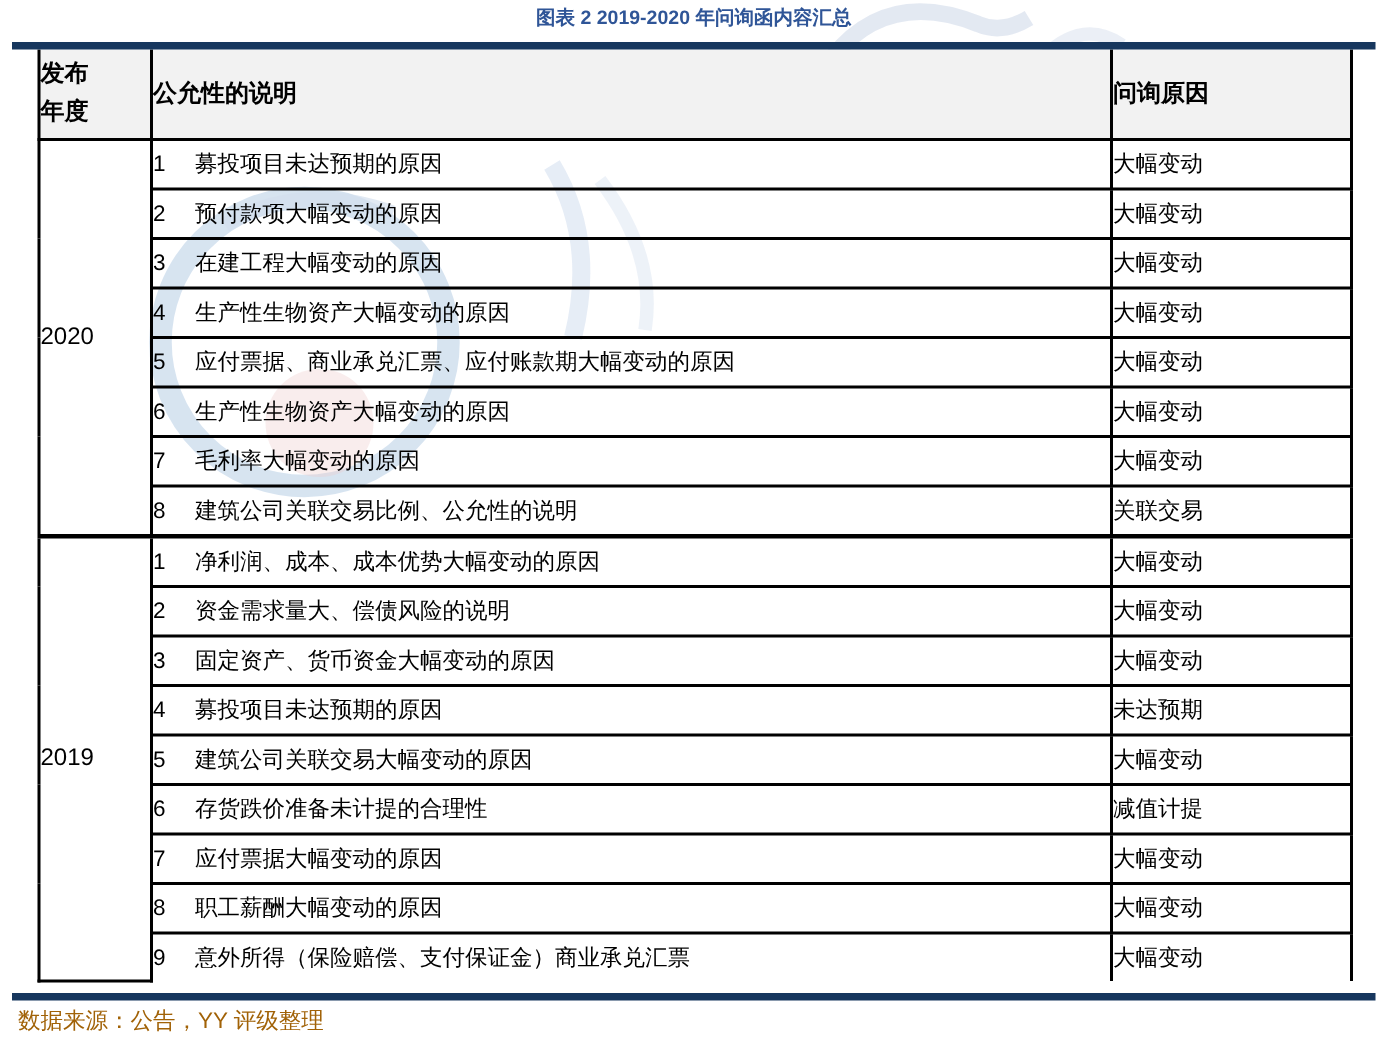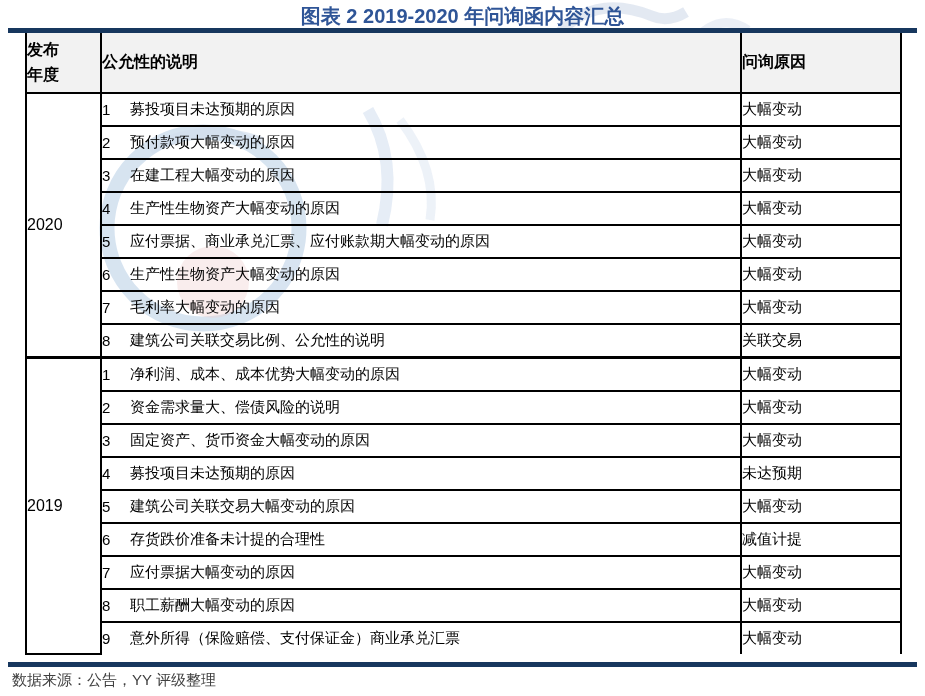--- a/index.html
+++ b/index.html
@@ -12,21 +12,21 @@
     color:#000;
   }
   .page{position:relative;width:925px;height:696px;}
 
   
   .watermark{position:absolute;left:0;top:0;z-index:0;pointer-events:none;}
 
   .fig-title{
     position:absolute;top:3px;left:0;width:925px;
     text-align:center;
-    font-size:20px;font-weight:bold;
+    font-size:13px;font-weight:bold;
     color:#2F5597;
     z-index:2;
   }
 
   .rule{
     position:absolute;left:8px;width:909px;height:5px;
     background:#17375E;z-index:2;
   }
   .rule-top{top:28px;}
   .rule-bottom{top:662px;}
@@ -69,21 +69,21 @@
   .content-wrap{display:flex;align-items:center;}
   .row-num{display:inline-block;width:28px;flex:0 0 28px;}
   td.reason-cell{padding-left:10px;}
 
   tr.group-start td{border-top:3px solid #000;}
   tr.last-row td{border-bottom:none;}
 
   .source-note{
     position:absolute;left:12px;top:671px;
     font-size:15px;
-    color:#404040;
+    color:#a16207;
     z-index:2;
   }
 </style>
 </head>
 <body>
 
 <div class="page">
 
   <svg class="watermark" width="925" height="696" viewBox="0 0 925 696">
     <g fill="none" opacity="0.45">

